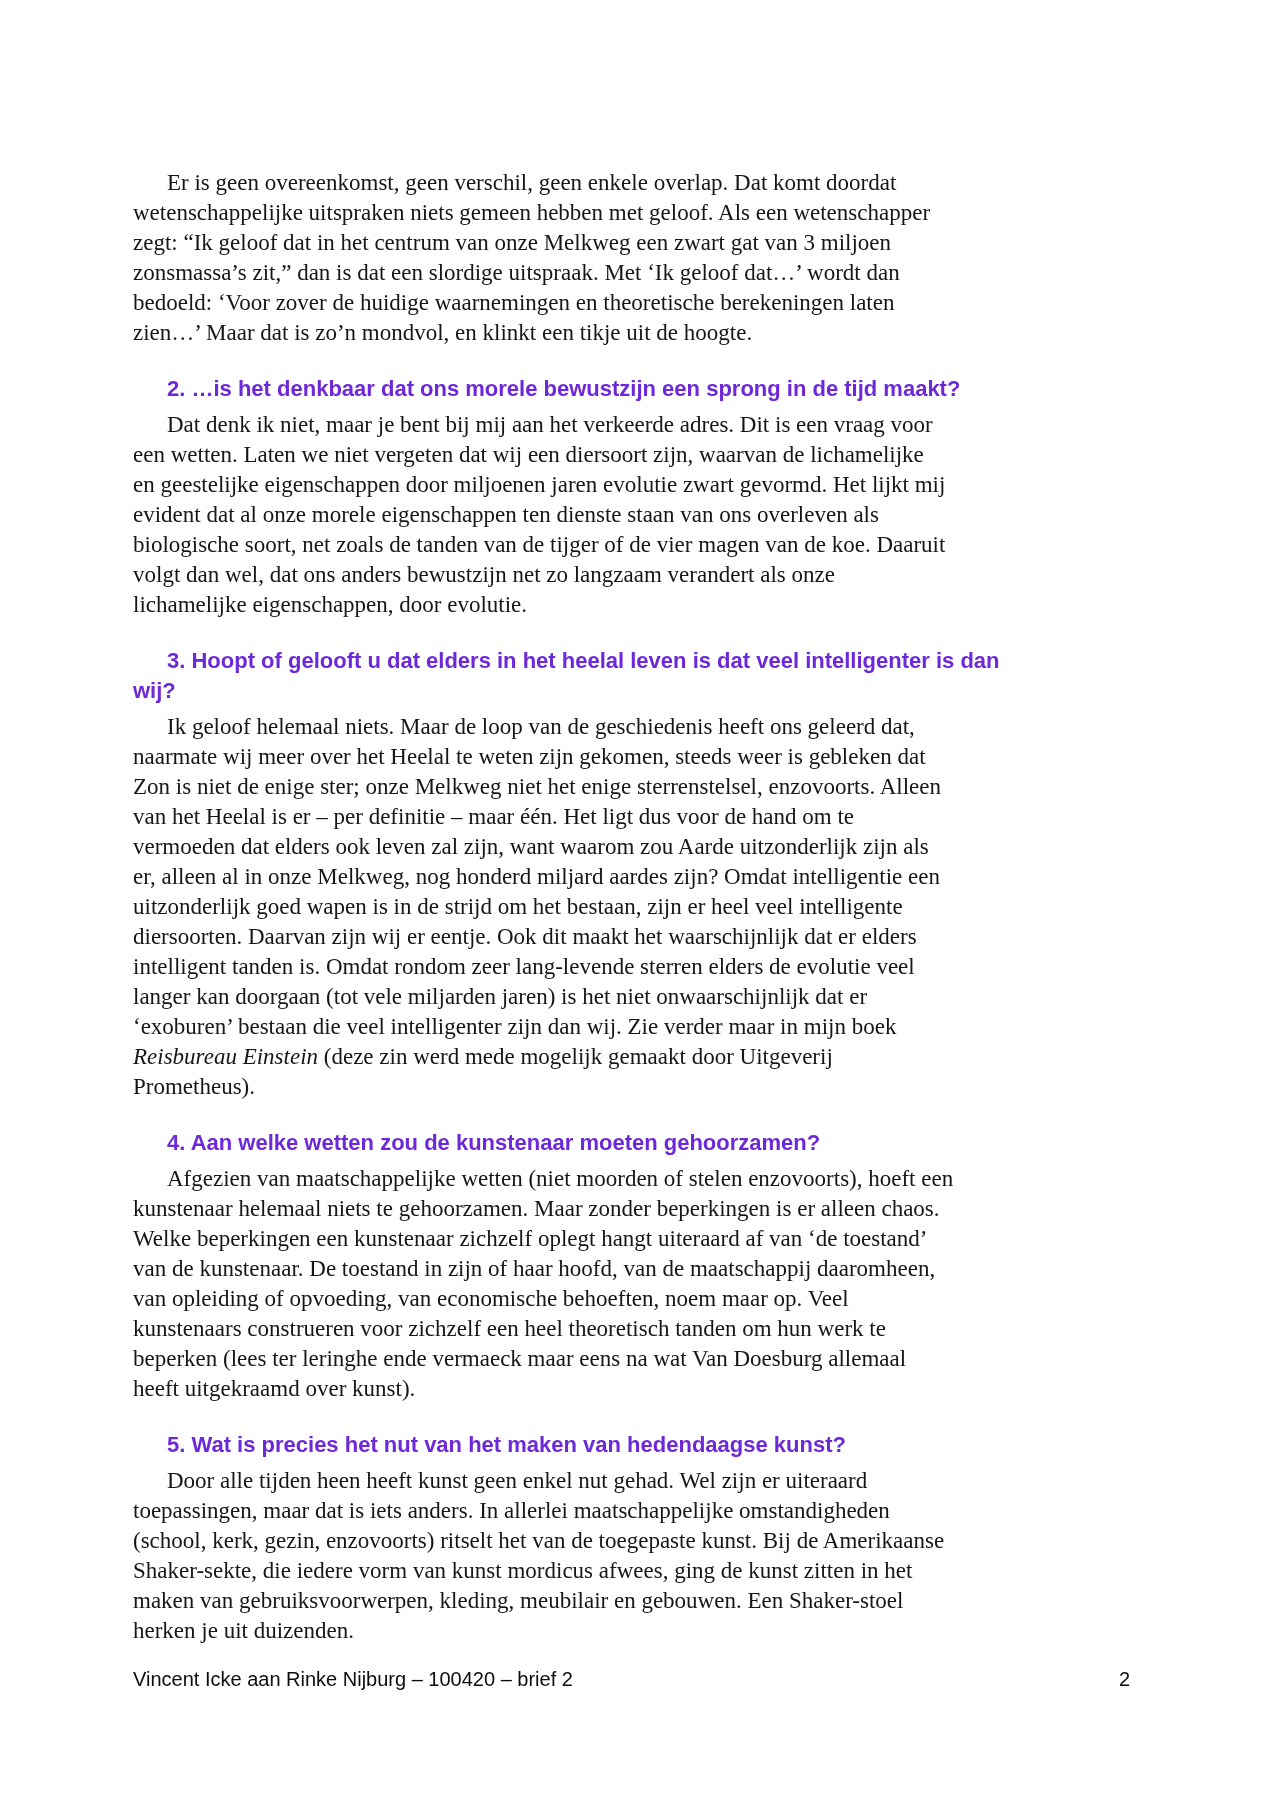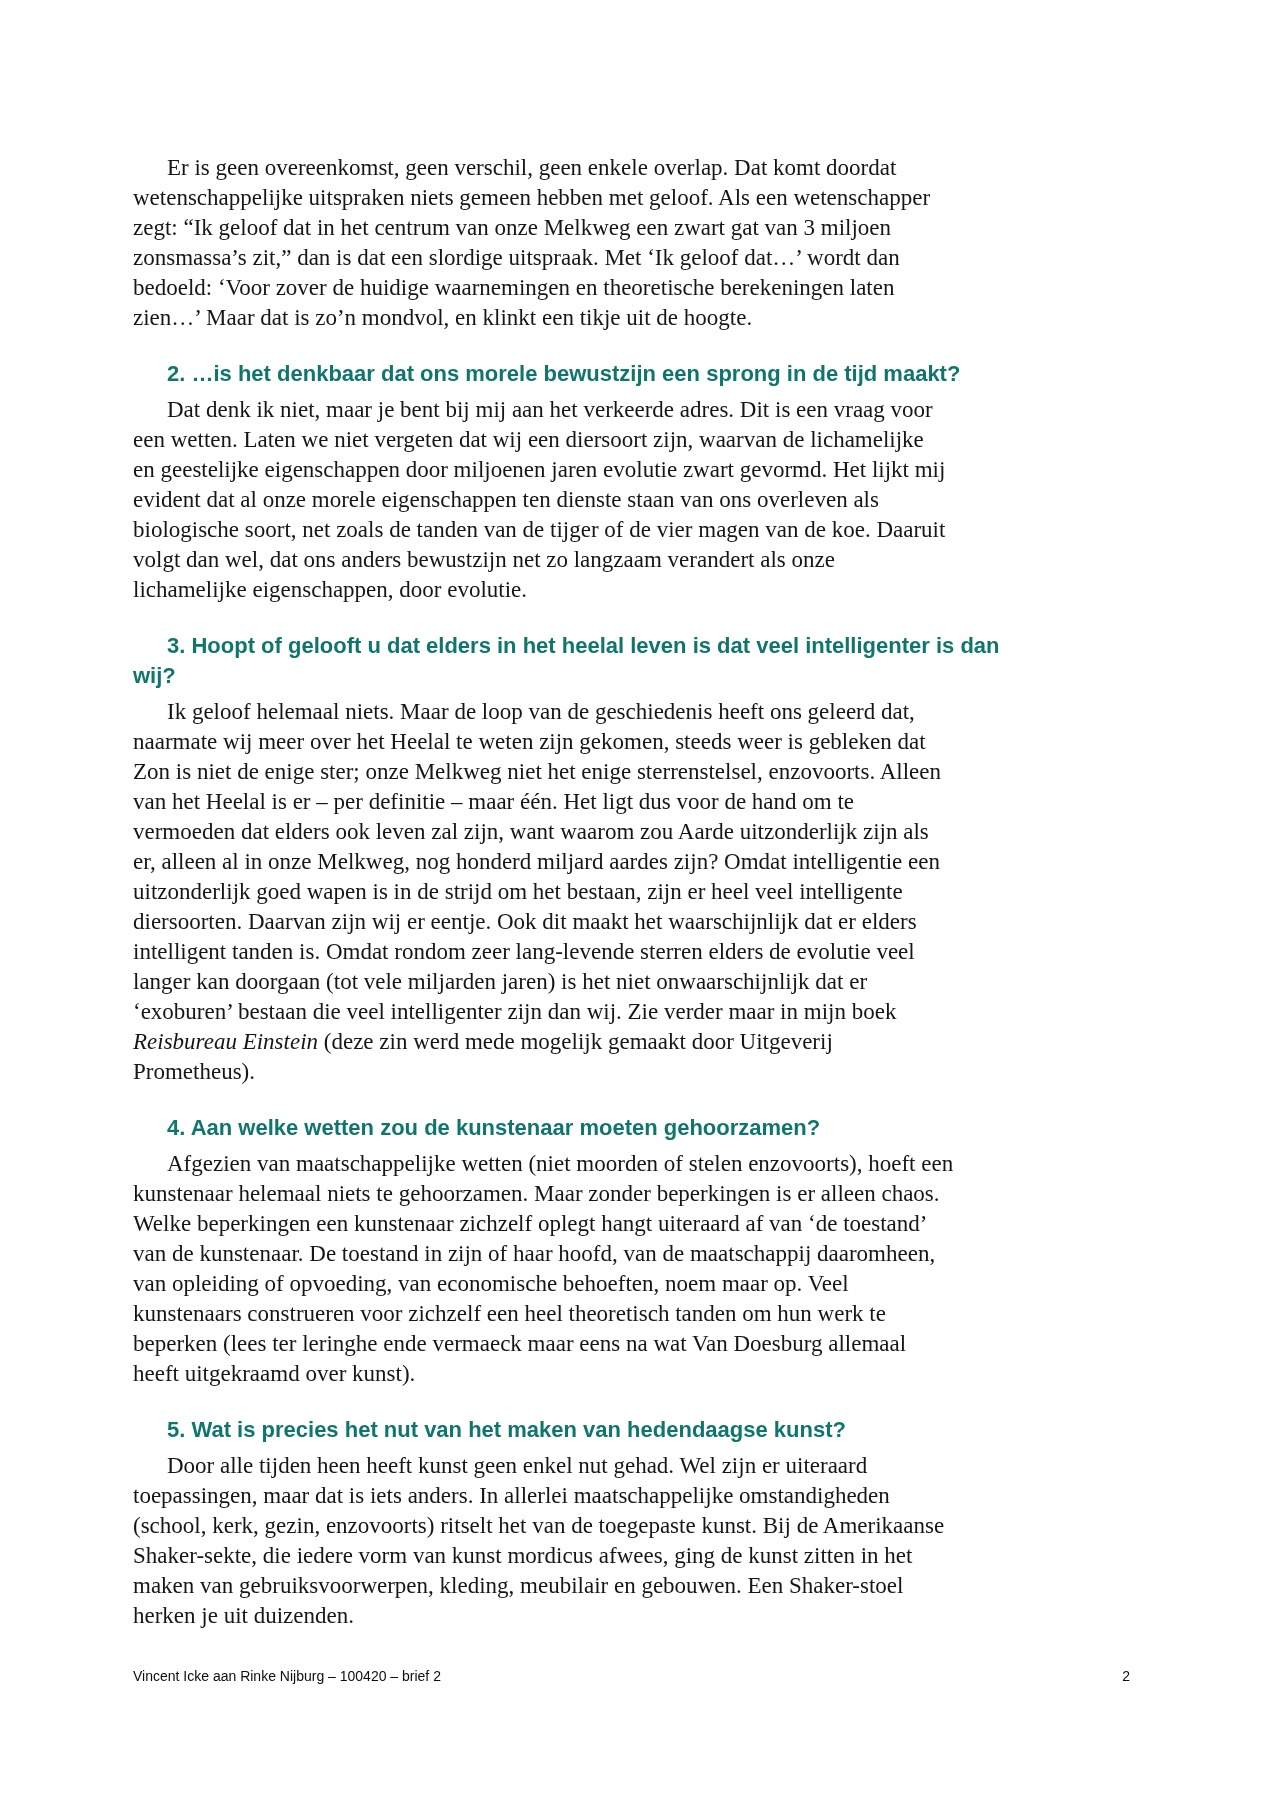--- a/index.html
+++ b/index.html
@@ -6,51 +6,51 @@
   .page {
     position: relative;
     width: 1280px;
     height: 1812px;
     background: #ffffff;
     overflow: hidden;
   }
   .content {
     position: absolute;
     left: 133px;
-    top: 153px;
+    top: 168px;
     right: 10px;
   }
   .line {
     white-space: nowrap;
     color: #161616;
   }
   .body-line {
     font-family: "Liberation Serif", serif;
     font-size: 23px;
     line-height: 30px;
   }
   .question-line {
     font-family: "Liberation Sans", sans-serif;
     font-weight: 700;
     font-size: 22px;
     line-height: 30px;
-    color: #0f766e;
+    color: #6d28d9;
   }
   .indent { text-indent: 34px; }
   .q-block { margin-top: 26px; margin-bottom: 6px; }
   .italic { font-style: italic; }
   .footer {
     position: absolute;
     left: 133px;
     top: 1668px;
     width: 997px;
     display: flex;
     justify-content: space-between;
     font-family: "Liberation Sans", sans-serif;
-    font-size: 14px;
+    font-size: 20px;
     color: #0d0d0d;
   }
 </style>
 </head>
 <body>
 
 <div class="page">
   <div class="content" id="content">
       <div class="p-block">
         <div class="line body-line indent">Er is geen overeenkomst, geen verschil, geen enkele overlap. Dat komt doordat</div>

